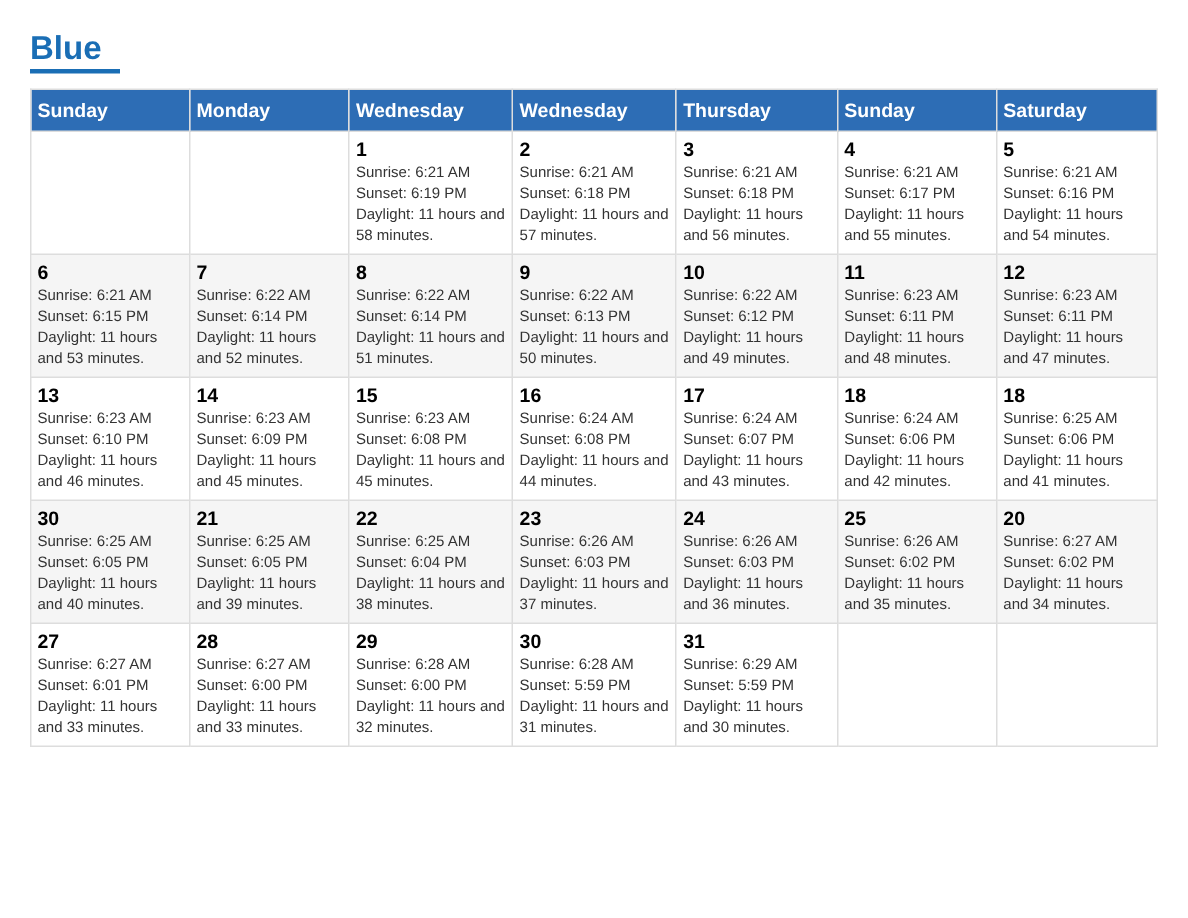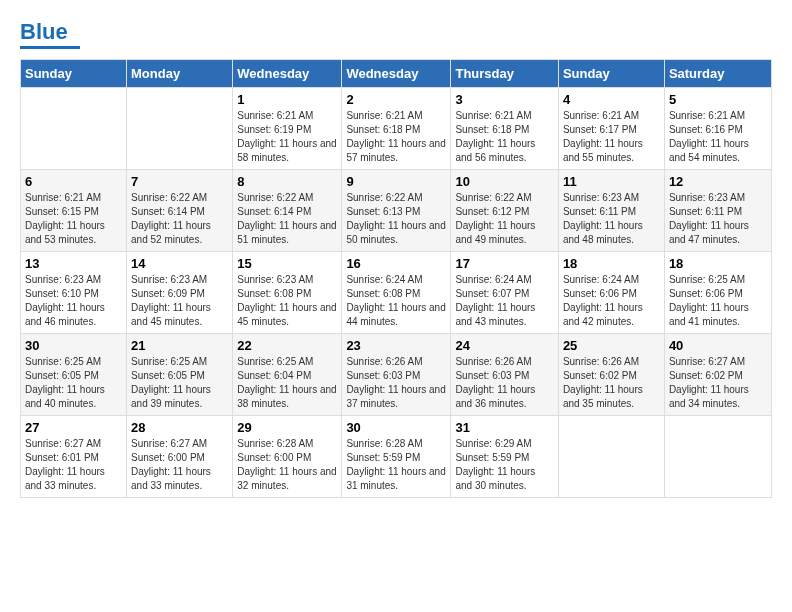--- a/index.html
+++ b/index.html
@@ -221,21 +221,21 @@
         </td>
         <td>
           <span class="day-number">24</span>
           <div class="day-info">Sunrise: 6:26 AM<br>Sunset: 6:03 PM<br>Daylight: 11 hours and 36 minutes.</div>
         </td>
         <td>
           <span class="day-number">25</span>
           <div class="day-info">Sunrise: 6:26 AM<br>Sunset: 6:02 PM<br>Daylight: 11 hours and 35 minutes.</div>
         </td>
         <td>
-          <span class="day-number">40</span>
+          <span class="day-number">20</span>
           <div class="day-info">Sunrise: 6:27 AM<br>Sunset: 6:02 PM<br>Daylight: 11 hours and 34 minutes.</div>
         </td>
       </tr>
       <tr>
         <td>
           <span class="day-number">27</span>
           <div class="day-info">Sunrise: 6:27 AM<br>Sunset: 6:01 PM<br>Daylight: 11 hours and 33 minutes.</div>
         </td>
         <td>
           <span class="day-number">28</span>

